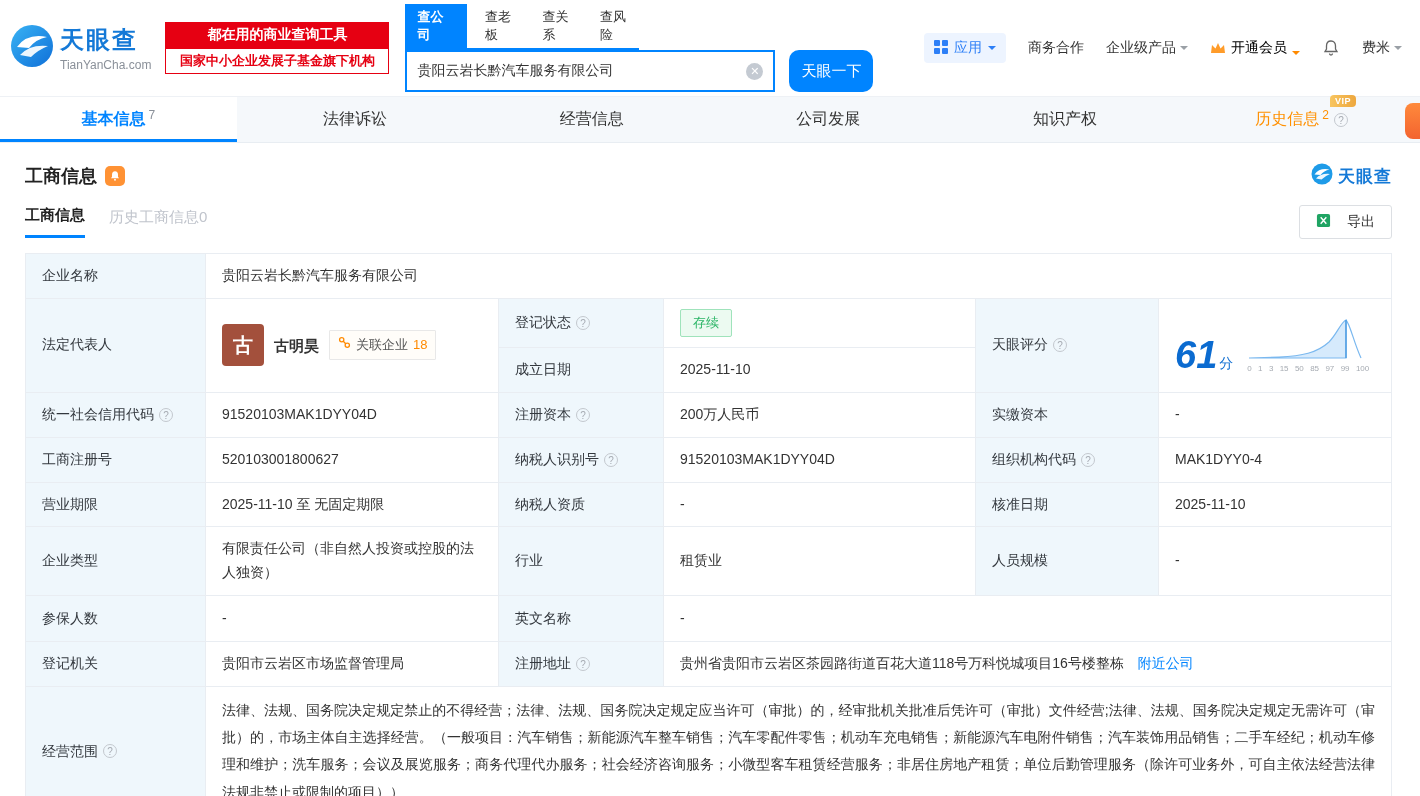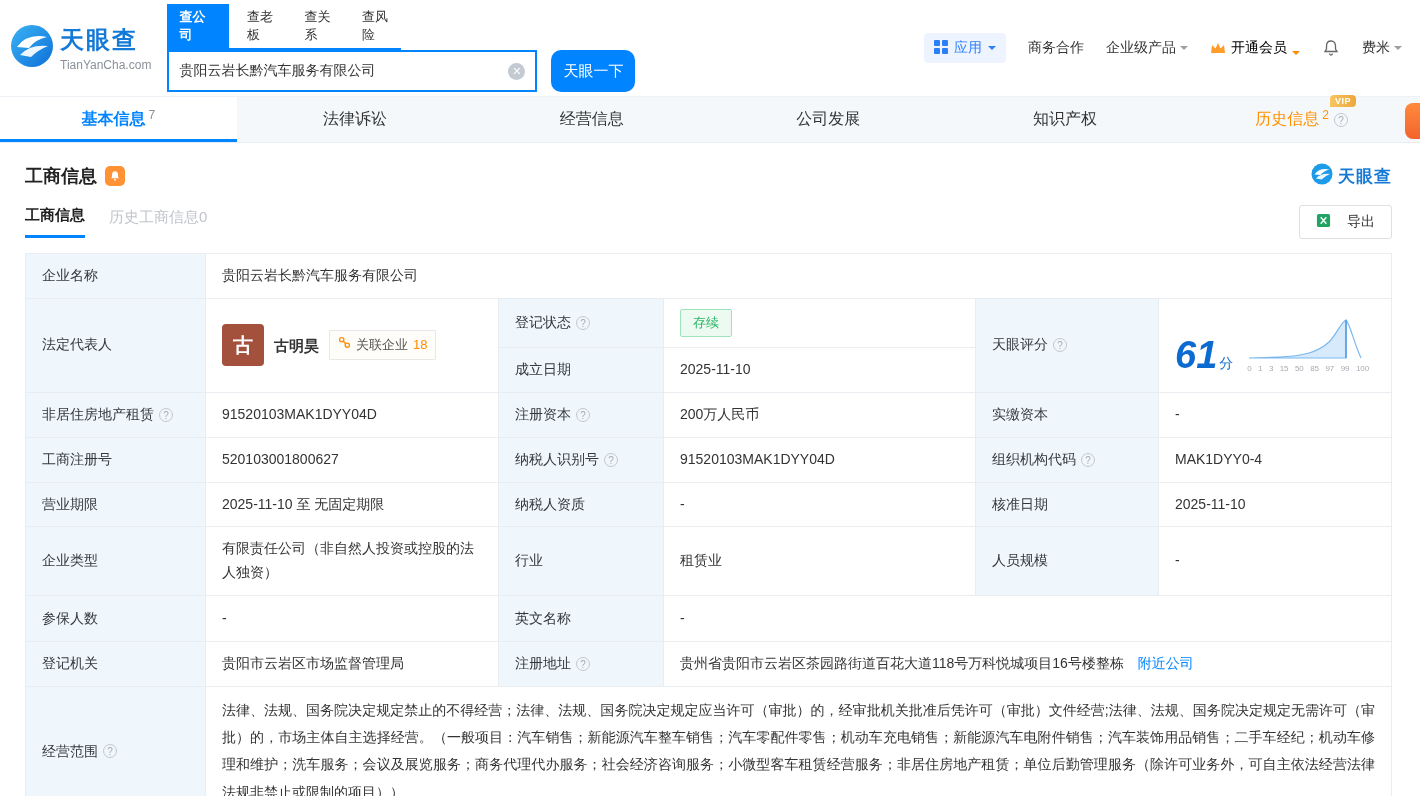--- a/index.html
+++ b/index.html
@@ -100,20 +100,24 @@
           <path d="M7 23 Q17 9 37 13 Q26 15 19 24 Z" fill="#fff"></path>
           <path d="M10 31 Q20 20 38 22 Q28 26 21 33 Z" fill="#fff" opacity="0.92"></path>
         </svg>
       </span>
       <span class="logo-text">
         <div class="logo-cn">天眼查</div>
         <div class="logo-en">TianYanCha.com</div>
       </span>
     </div>
 
+    <div class="slogan">
+      <div class="l1">都在用的商业查询工具</div>
+      <div class="l2">国家中小企业发展子基金旗下机构</div>
+    </div>
 
     <div class="search-wrap">
       <div class="search-tabs">
         <span class="stab active">查公司</span>
         <span class="stab">查老板</span>
         <span class="stab">查关系</span>
         <span class="stab">查风险</span>
       </div>
       <div class="search-row">
         <div class="search-box">
@@ -315,21 +319,21 @@
           </td>
         </tr>
         <tr class="h45">
           <td class="lab">成立日期</td>
           <td>2025-11-10</td>
         </tr>
 
         <tr class="h44">
           <td class="lab">
             <span class="lab-in">
-                <span>非居住房地产租赁</span>
+                <span>统一社会信用代码</span>
                 <span class="q"></span>
               </span>
           </td>
           <td>91520103MAK1DYY04D</td>
           <td class="lab">
             <span class="lab-in">
                 <span>注册资本</span>
                 <span class="q"></span>
               </span>
           </td>

